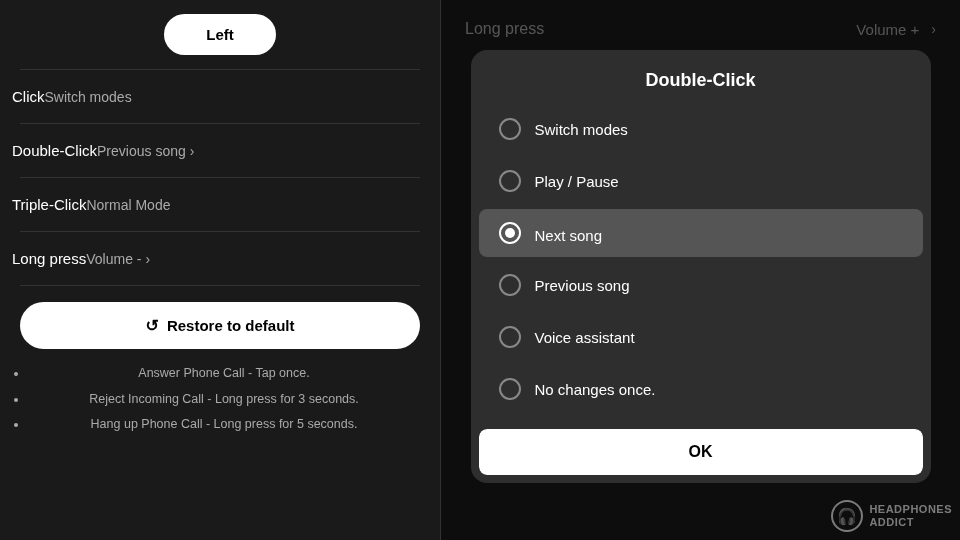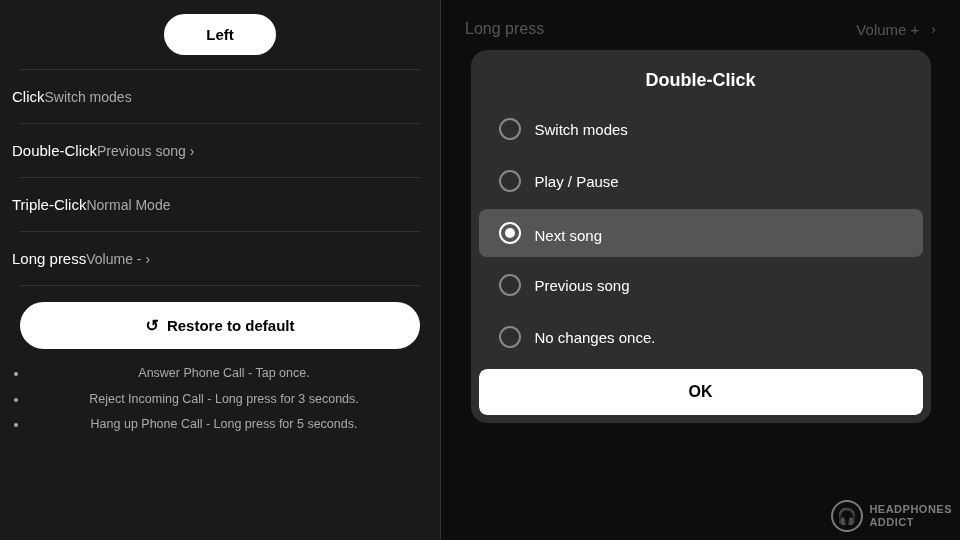--- a/index.html
+++ b/index.html
@@ -206,21 +206,21 @@
       background: #fff;
     }
 
     .radio-label {
       font-size: 15px;
       color: #fff;
     }
 
     .modal-footer {
       display: flex;
-      margin: 8px 8px 8px;
+      margin: 16px 8px 8px;
       border-radius: 8px;
       overflow: hidden;
     }
 
     .ok-btn {
       flex: 1;
       background: #fff;
       color: #000;
       border: none;
       padding: 14px;
@@ -358,20 +358,24 @@
             <div class="radio-dot"></div>
           </div>
           <span class="radio-label">Next song</span>
         </div>
 
         <div class="radio-item">
           <div class="radio-circle"></div>
           <span class="radio-label">Previous song</span>
         </div>
 
+        <div class="radio-item">
+          <div class="radio-circle"></div>
+          <span class="radio-label">Voice assistant</span>
+        </div>
 
         <div class="radio-item">
           <div class="radio-circle"></div>
           <span class="radio-label">No changes once.</span>
         </div>
 
       </div>
 
       <div class="modal-footer">
         <button class="ok-btn">OK</button>

